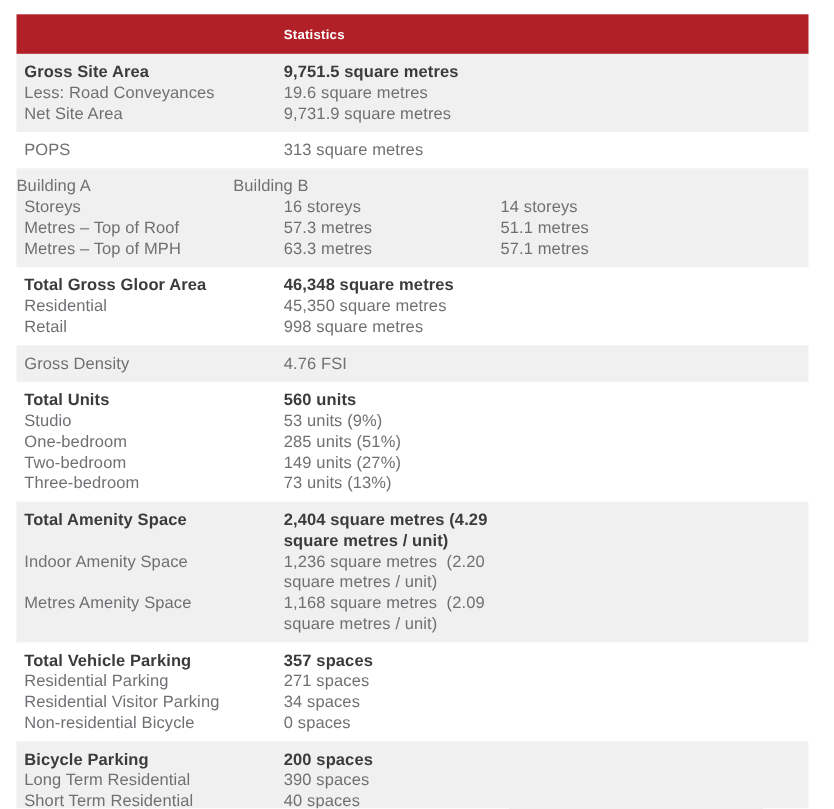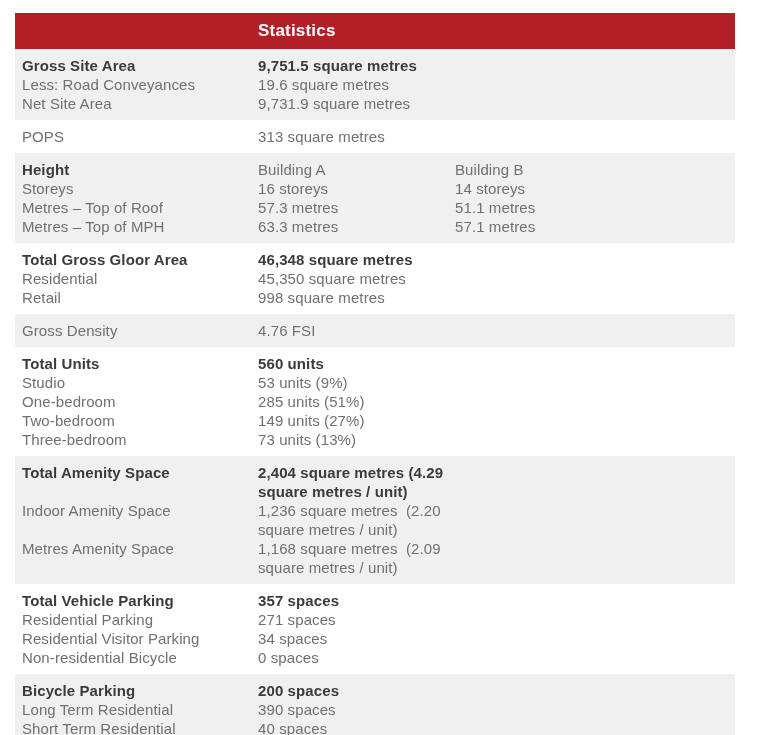--- a/index.html
+++ b/index.html
@@ -18,21 +18,21 @@
   .stats-table {
     margin: 13px 23px 0 15px;
     width: 720px;
   }
   .table-header {
     background: var(--header-bg, #b12027);
     color: #ffffff;
     height: 36px;
     display: flex;
     align-items: center;
-    font-size: 17px;
+    font-size: 12px;
     font-weight: bold;
     letter-spacing: 0.2px;
   }
   .table-header .title {
     padding-left: 243px;
   }
   .group {
     padding: 7px 0;
   }
   .group.shaded {
@@ -90,21 +90,20 @@
 
     <div class="group">
       <div class="row">
         <span class="col-label">POPS</span>
         <span class="col-val">313 square metres</span>
       </div>
     </div>
 
     <div class="group shaded">
       <div class="row">
-        <span class="col-label bold">Height</span>
         <span class="col-val">Building A</span>
         <span class="col-val2">Building B</span>
       </div>
       <div class="row">
         <span class="col-label">Storeys</span>
         <span class="col-val">16 storeys</span>
         <span class="col-val2">14 storeys</span>
       </div>
       <div class="row">
         <span class="col-label">Metres – Top of Roof</span>

